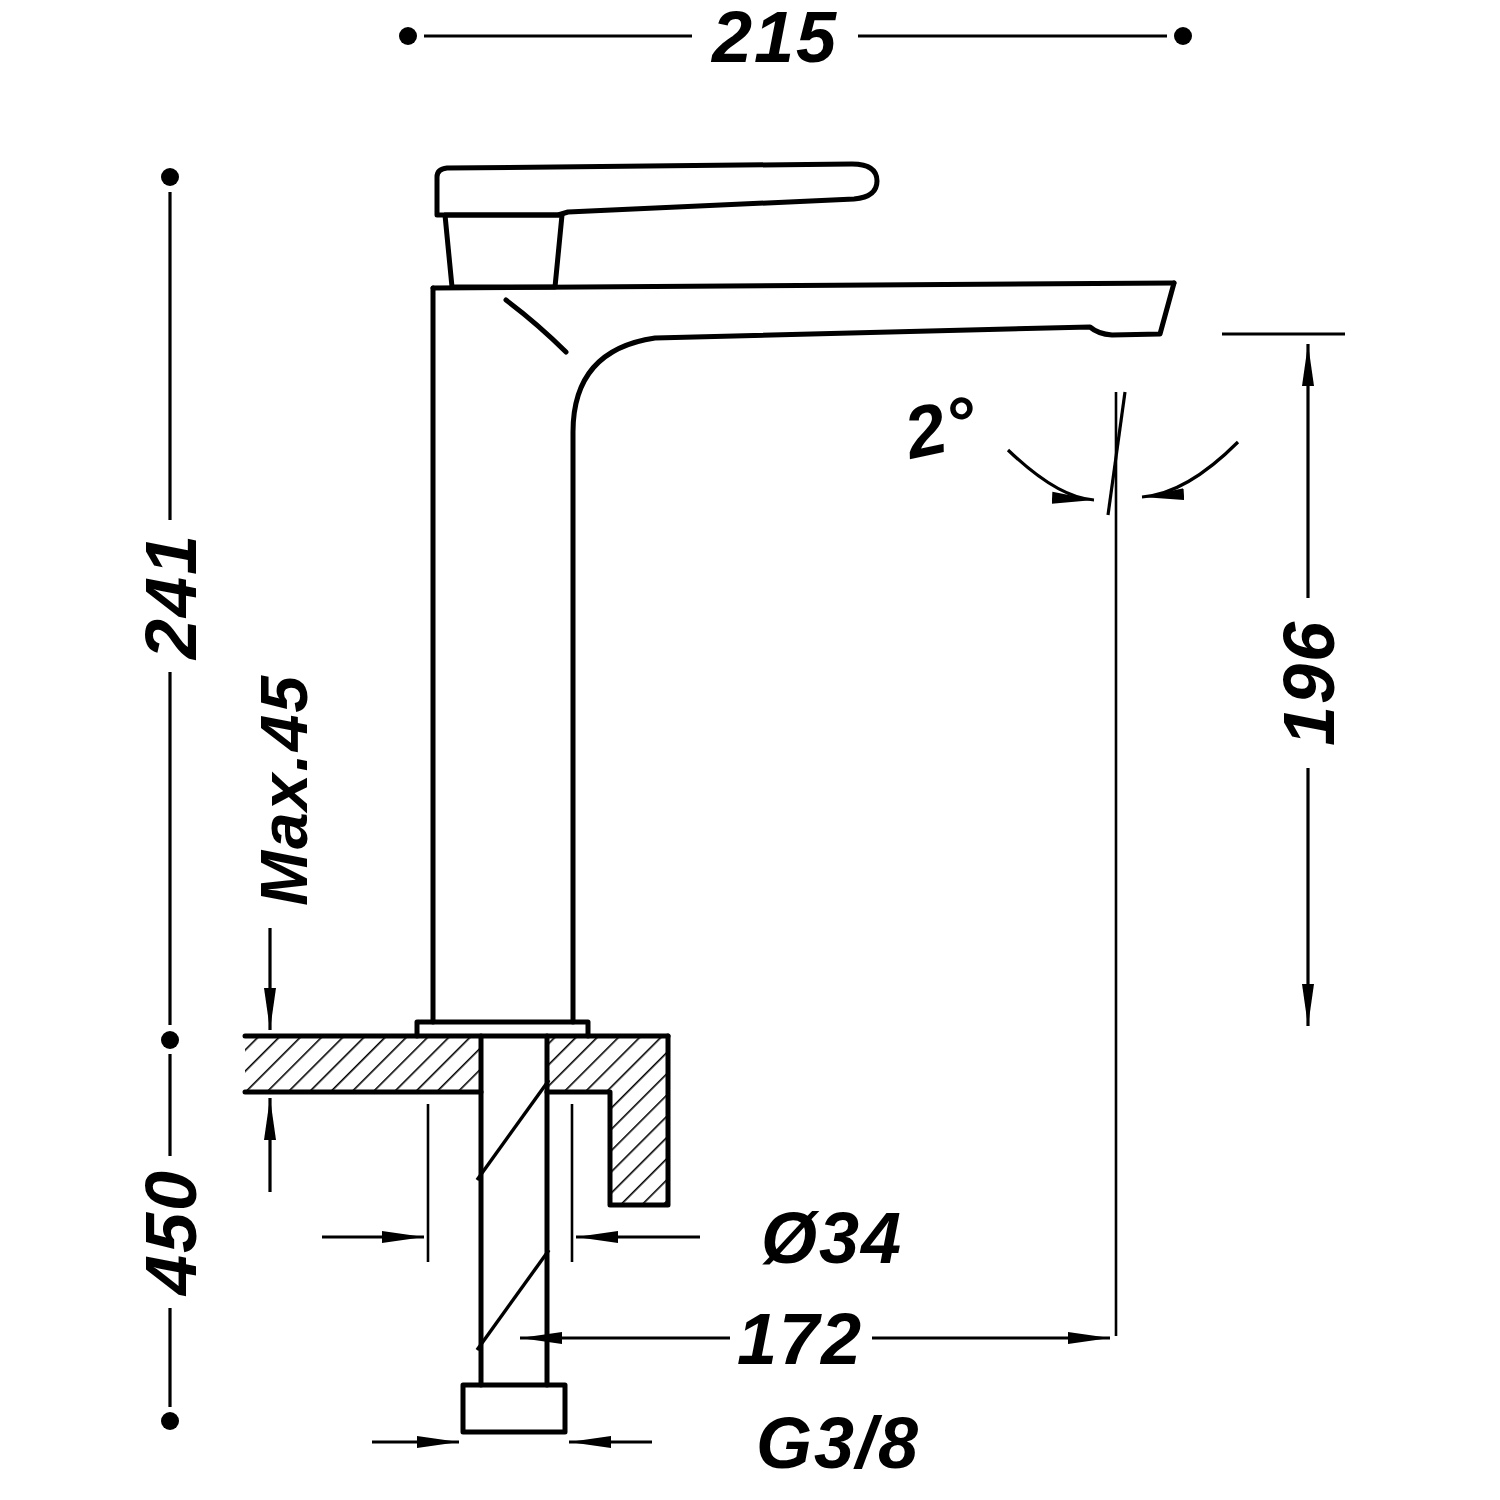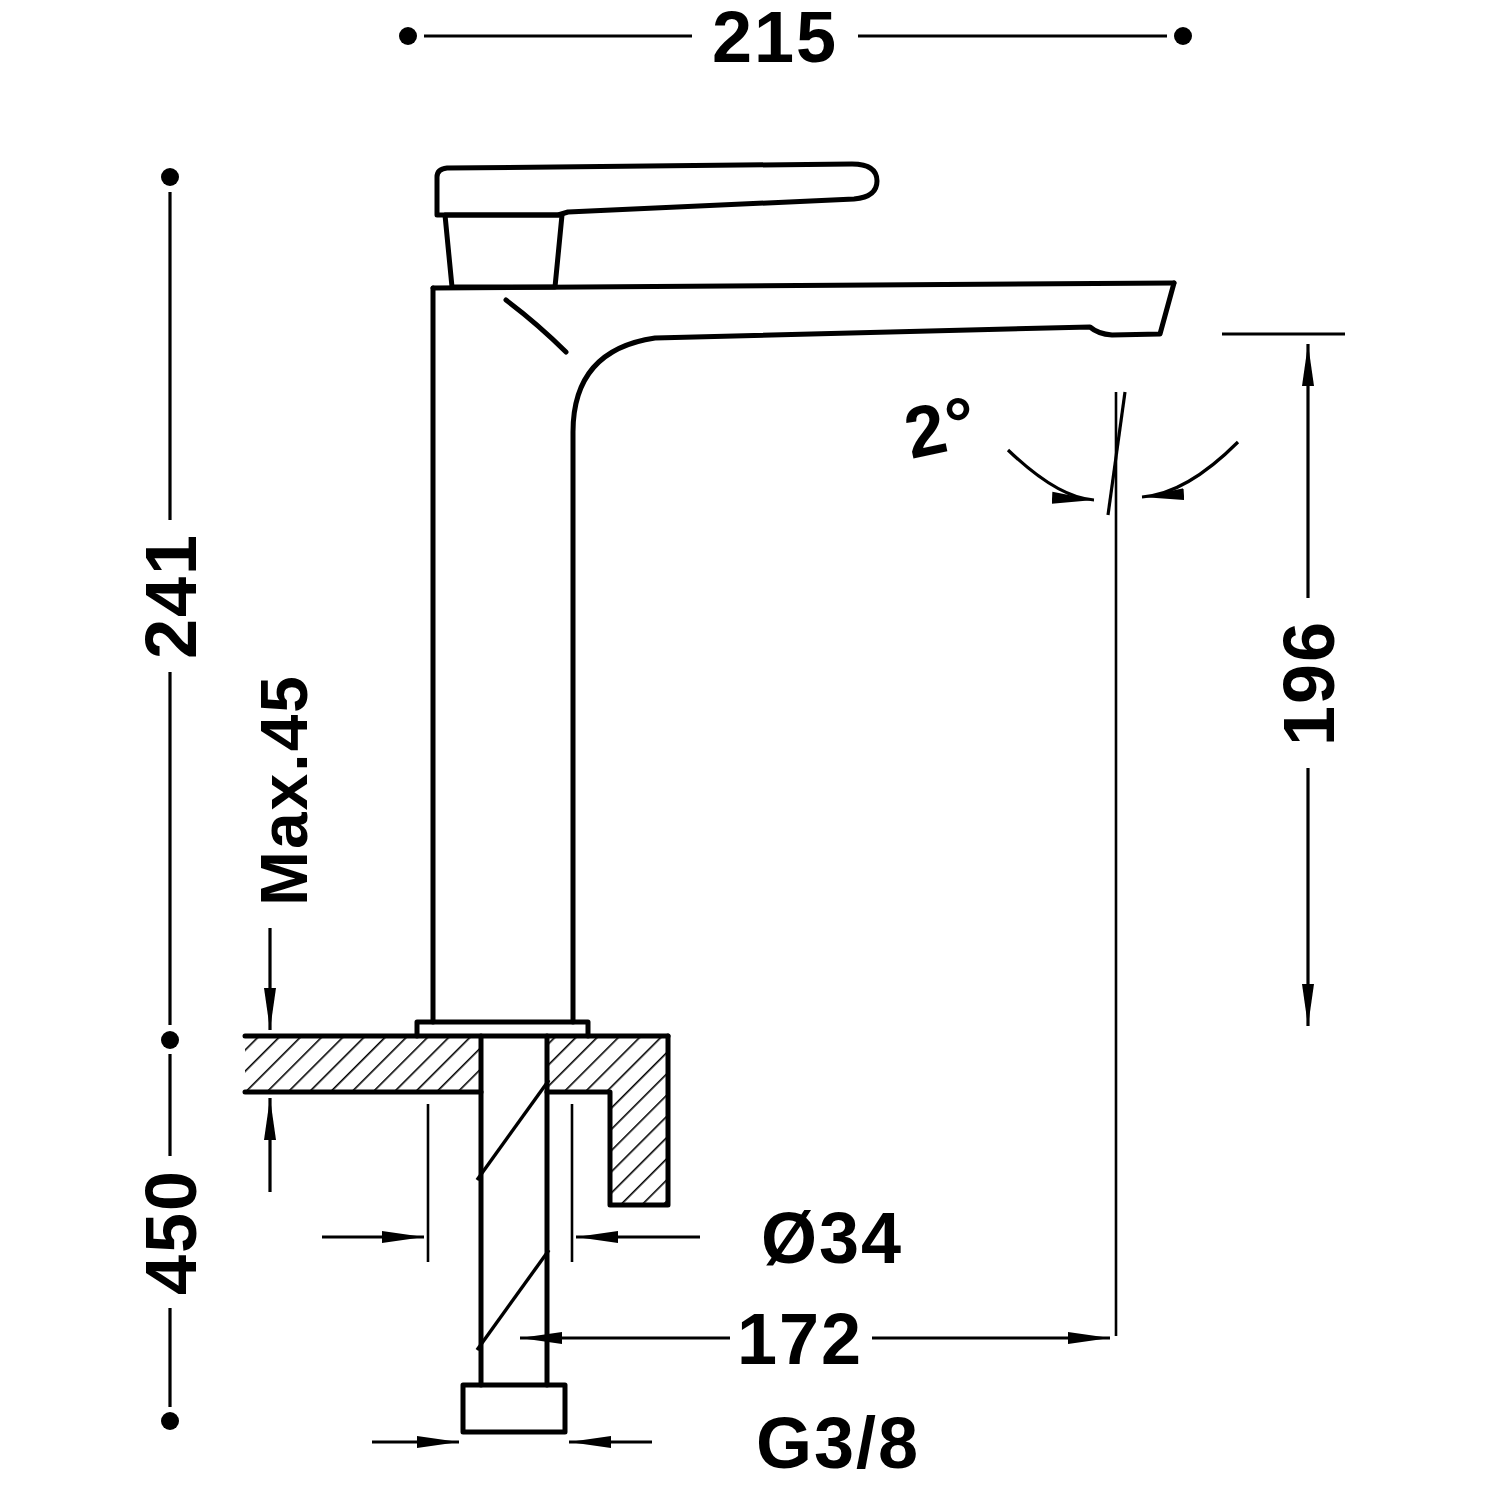--- a/index.html
+++ b/index.html
@@ -8,20 +8,21 @@
     background: #ffffff;
     width: 1500px;
     height: 1500px;
     overflow: hidden;
   }
   .canvas {
     position: relative;
     width: 1500px;
     height: 1500px;
     background: #ffffff;
+    font-style: italic;
   }
   svg { display: block; }
   svg text {
     font-family: "Liberation Sans", "DejaVu Sans", sans-serif;
     font-weight: 700;
     font-size: 72px;
     letter-spacing: 2px;
     fill: #000000;
   }
   svg text.mid { font-size: 66px; }

